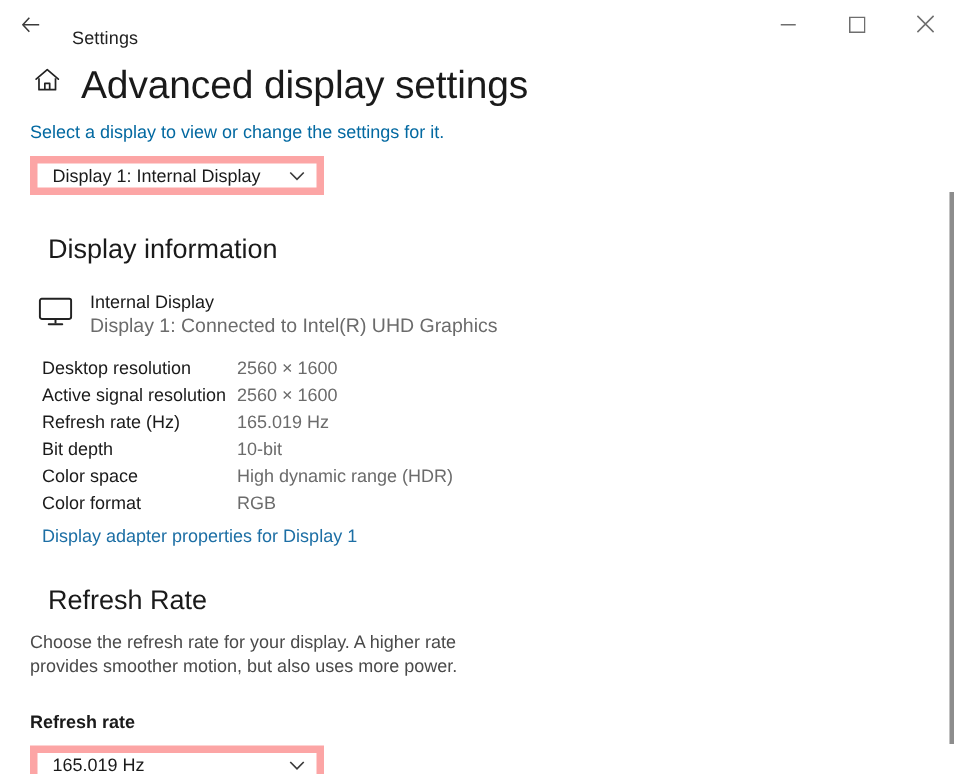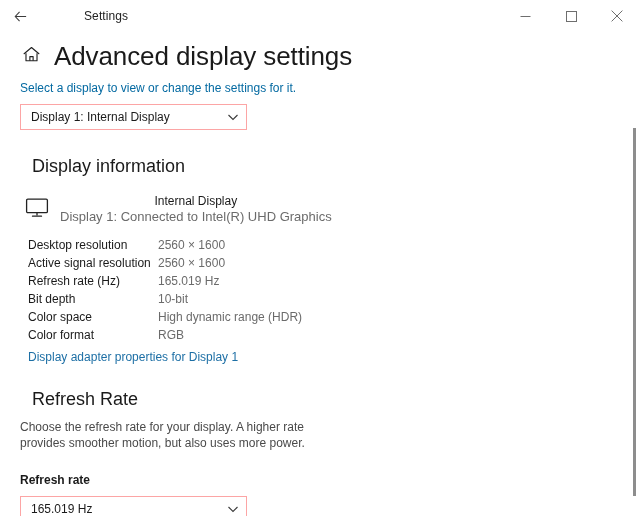--- a/index.html
+++ b/index.html
@@ -13,24 +13,23 @@
     font-family: "Liberation Sans", sans-serif;
     color: #000000;
     overflow: hidden;
     position: relative;
   }
 
   
   .titlebar {
     height: 32px;
     display: flex;
-    align-items: center;
+    align-items: flex-end;
     background: #ffffff;
     position: relative;
-    gap: 36px;
   }
   .back-btn {
     width: 40px;
     height: 32px;
     display: flex;
     align-items: center;
     justify-content: center;
     cursor: default;
   }
   .back-btn svg { display: block; }
@@ -89,23 +88,23 @@
     text-align: center;
   }
   .subtitle {
     font-size: 12px;
     color: #0369a1;
     padding: 10px 0 0 20px;
   }
 
   
   .combo {
-    width: 227px;
+    width: 196px;
     height: 26px;
-    border: 1px solid #fca5a5;
+    border: 5px solid #fca5a5;
     background: #ffffff;
     margin: 9px 0 0 20px;
     display: flex;
     align-items: center;
     box-sizing: border-box;
     position: relative;
   }
   .combo .combo-value {
     font-size: 12px;
     color: #1a1a1a;
@@ -129,21 +128,20 @@
     color: #1a1a1a;
     padding-left: 32px;
   }
   #display-info-heading { padding-top: 26px; }
 
   
   .device-row {
     display: flex;
     align-items: flex-start;
     padding: 17px 0 0 24px;
-    text-align: center;
   }
   .monitor-icon {
     width: 26px;
     height: 26px;
     display: flex;
     align-items: center;
     justify-content: center;
     margin-right: 10px;
     margin-top: 1px;
   }

